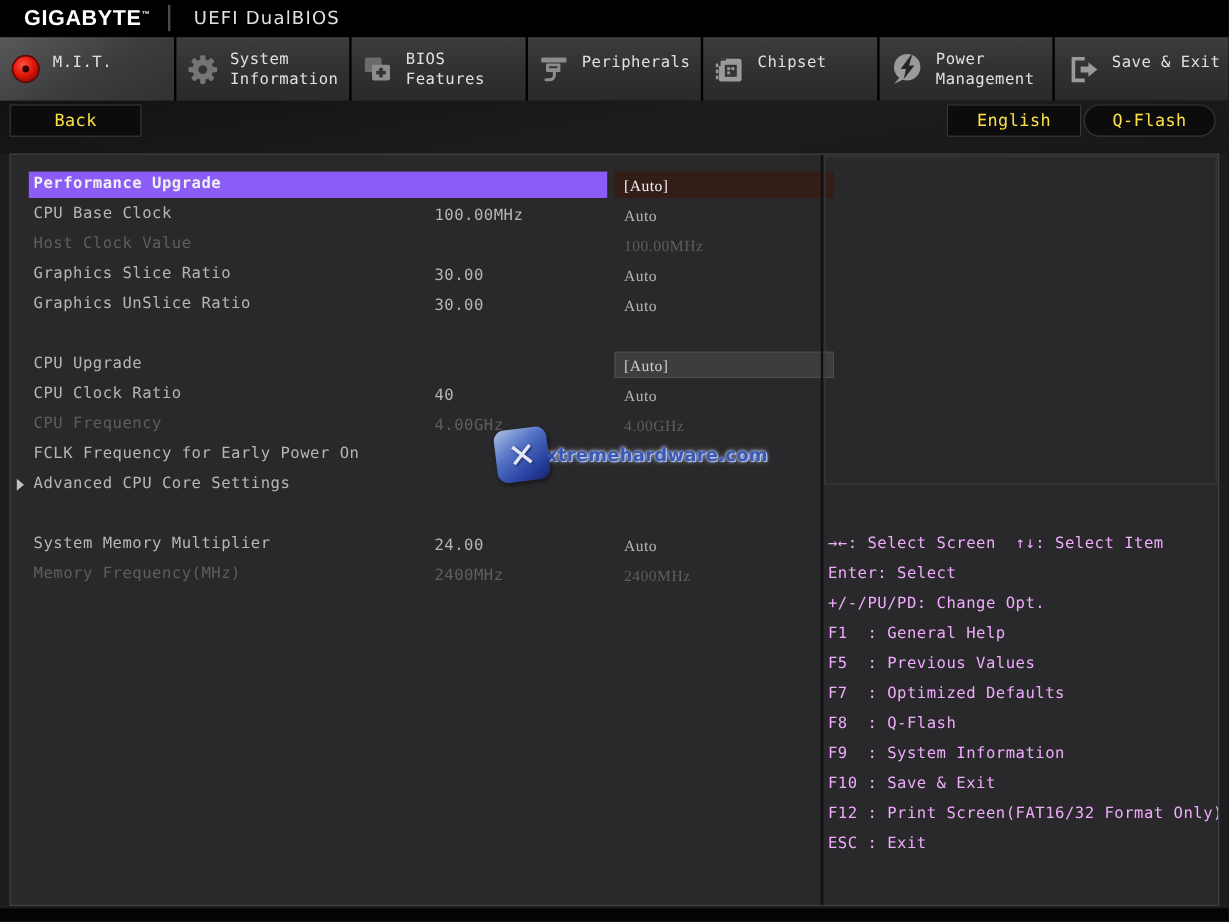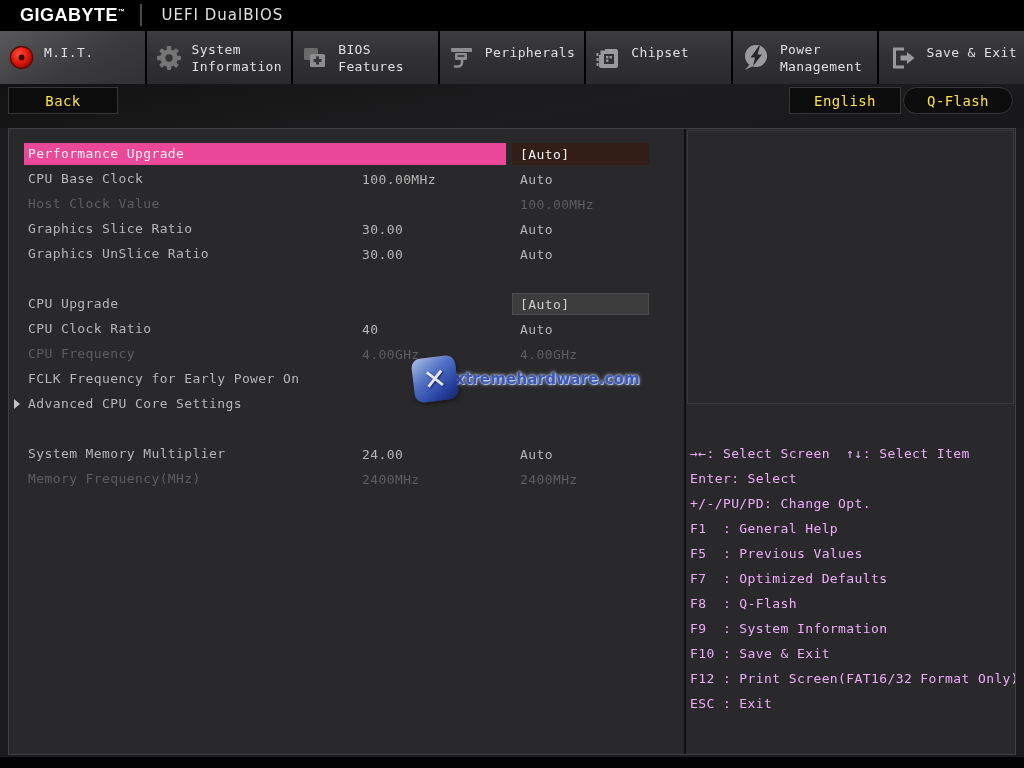--- a/index.html
+++ b/index.html
@@ -35,24 +35,24 @@
   #qflash-btn{left:903px;width:110px;border-radius:14px;}
   
   #main-box{position:absolute;left:8px;top:128px;width:1008px;height:627px;
     background:#29292b;border:1px solid #404040;box-sizing:border-box;}
   #settings{position:absolute;left:0;top:0;width:675px;height:100%;padding-top:13px;box-sizing:border-box;}
   .row{position:relative;height:25px;font-size:13px;letter-spacing:.4px;color:#b6b6b6;}
   .row-spacer{height:25px;}
   .row .label{position:absolute;left:15px;right:178px;top:1px;height:22px;line-height:22px;
     padding-left:4px;white-space:nowrap;overflow:hidden;}
   .row .col2{position:absolute;left:353px;top:0;line-height:25px;white-space:nowrap;}
-  .row .col3{position:absolute;left:503px;width:137px;top:1px;height:22px;line-height:22px;
-    padding-left:7px;box-sizing:border-box;white-space:nowrap;border:1px solid transparent;}
+  .row .col3{position:absolute;left:503px;width:183px;top:1px;height:22px;line-height:22px;
+    padding-left:7px;box-sizing:border-box;white-space:nowrap;border:1px solid transparent;font-family:Liberation Serif, serif;}
   .row.boxed .col3{background:#3d3d3d;border-color:#4c4c4c;color:#cfcfcf;}
-  .row.highlight .label{background:#ec4899;color:#f0f0f0;}
+  .row.highlight .label{background:#8b5cf6;color:#f0f0f0;font-weight:bold;}
   .row.highlight .col3{background:#321d17;border-color:transparent;color:#f0f0f0;}
   .row.dim{color:#5e5e5e;}
   .row .tri{display:none;position:absolute;left:5px;top:7px;width:0;height:0;
     border-left:6px solid #c2c2c2;border-top:5px solid transparent;border-bottom:5px solid transparent;}
   .row.has-arrow .tri{display:block;}
   
   #help-panel{position:absolute;left:675px;top:0;width:331px;height:100%;
     border-left:2px solid #101012;box-sizing:border-box;}
   #help-desc-box{position:absolute;left:1px;right:1px;top:1px;height:272px;
     border:1px solid #3a3a3a;}

